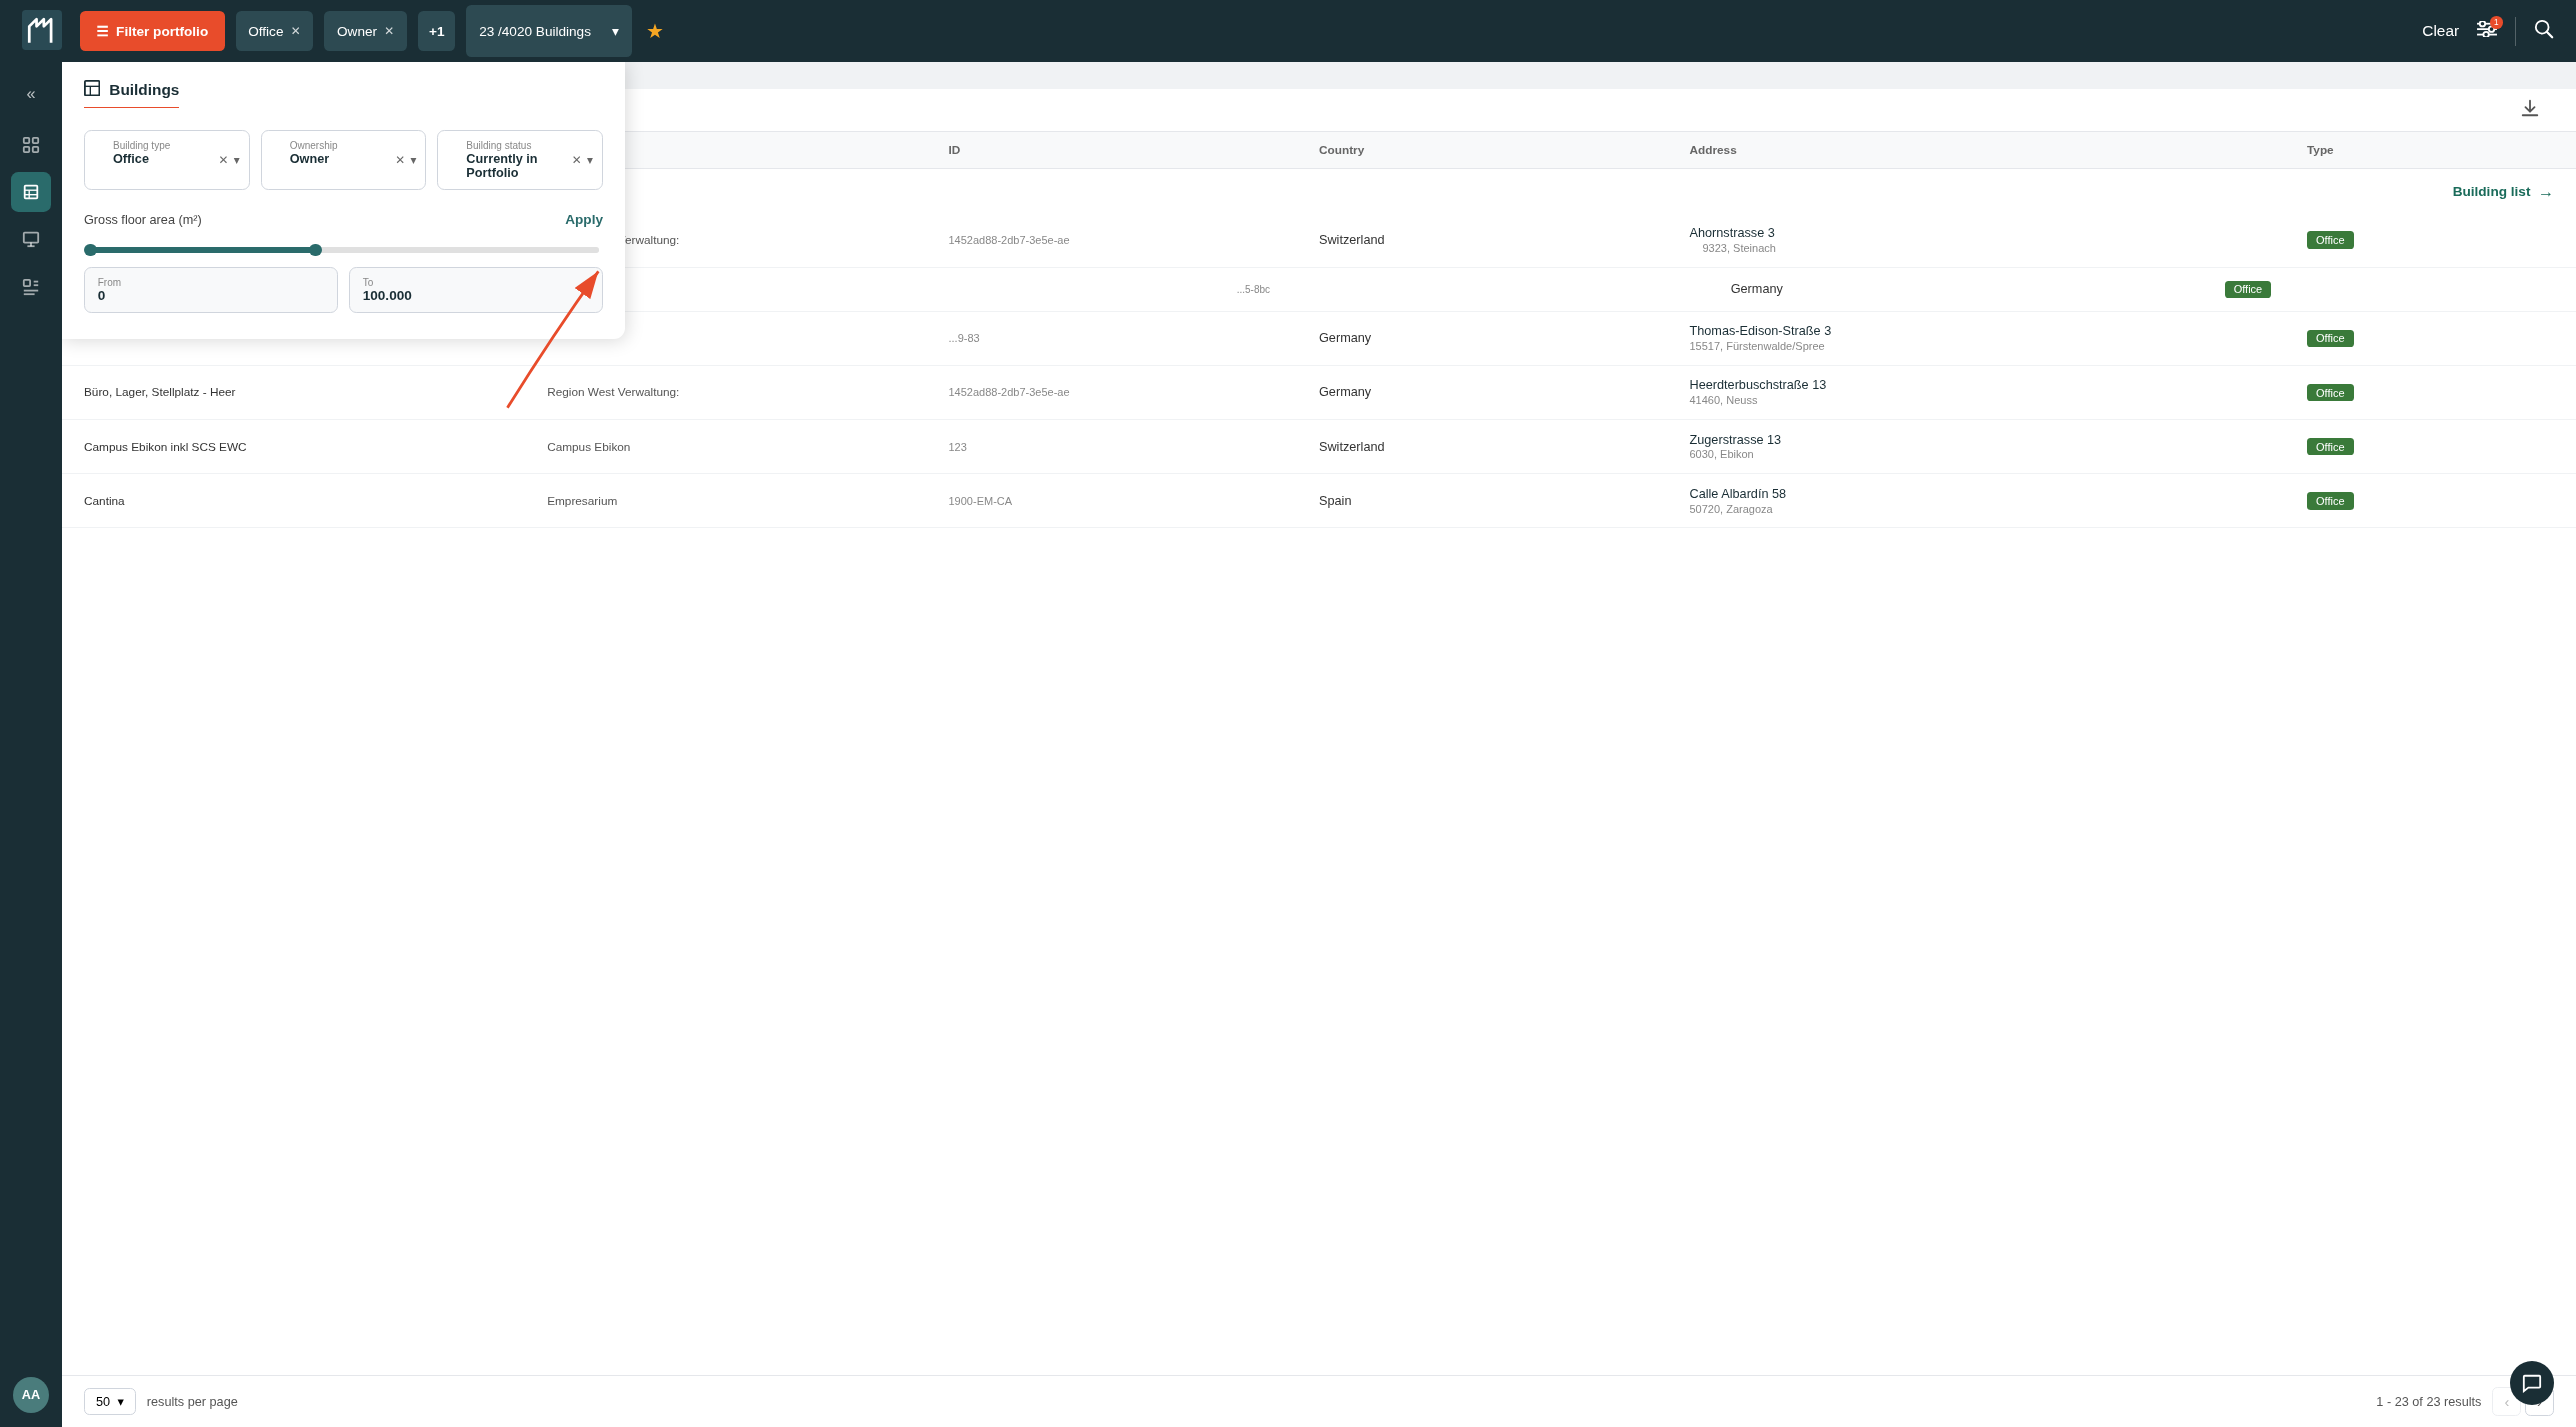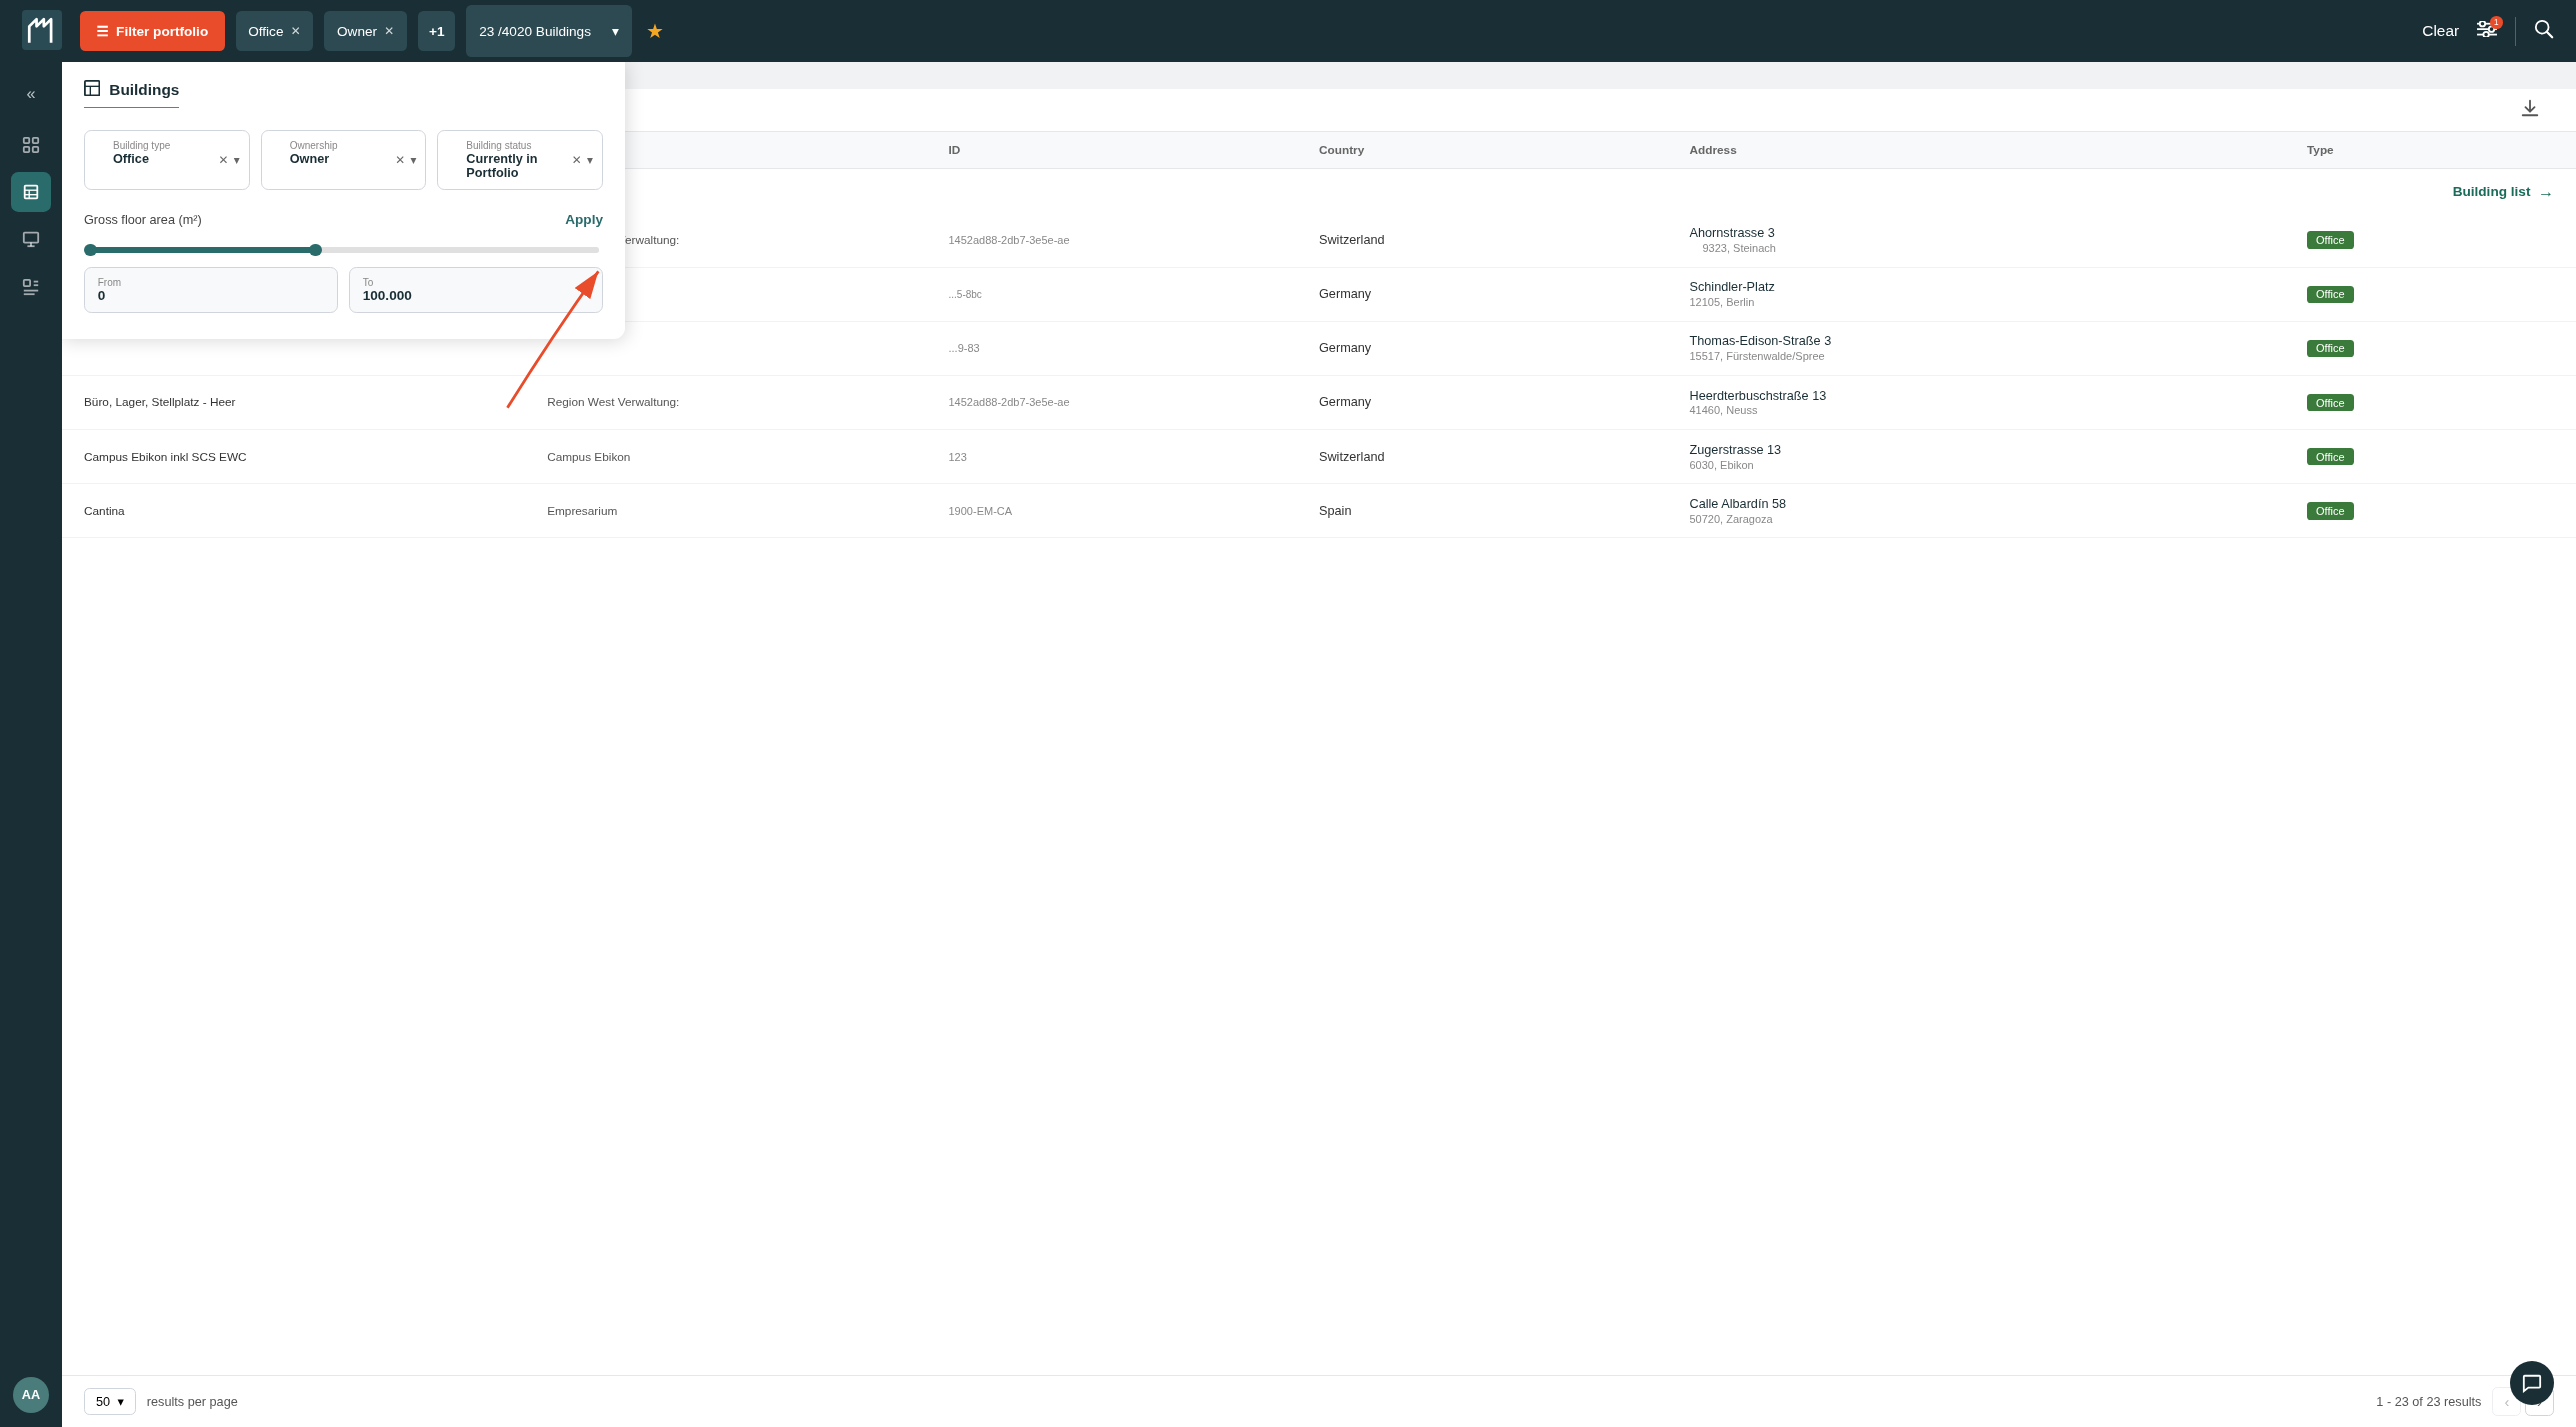--- a/index.html
+++ b/index.html
@@ -651,24 +651,20 @@
             <div style="font-size:11px;color:#888;margin-top:1.8px;padding-left:13px;">9323, Steinach</div>
           </div>
           <div style="flex:0.8;"><span class="type-badge">Office</span></div>
         </div>
 
         <div class="table-row">
           <div style="flex:1.5;"></div>
           <div style="flex:1.3;"></div>
           <div style="flex:1.2; font-size:10px; color:#888;">...5-8bc</div>
           <div style="flex:1.2; font-size:12.7px; color:#333;">Germany</div>
-          <div style="flex:2;">
-            <div style="font-size:12.7px;color:#1a2e35;font-weight:500;">Schindler-Platz</div>
-            <div style="font-size:11px;color:#888;margin-top:1.8px;">12105, Berlin</div>
-          </div>
           <div style="flex:0.8;"><span class="type-badge">Office</span></div>
         </div>
 
         <div class="table-row">
           <div style="flex:1.5;"></div>
           <div style="flex:1.3;"></div>
           <div style="flex:1.2; font-size:11px; color:#888;">...9-83</div>
           <div style="flex:1.2; font-size:12.7px; color:#333;">Germany</div>
           <div style="flex:2;">
             <div style="font-size:12.7px;color:#1a2e35;font-weight:500;">Thomas-Edison-Straße 3</div>

